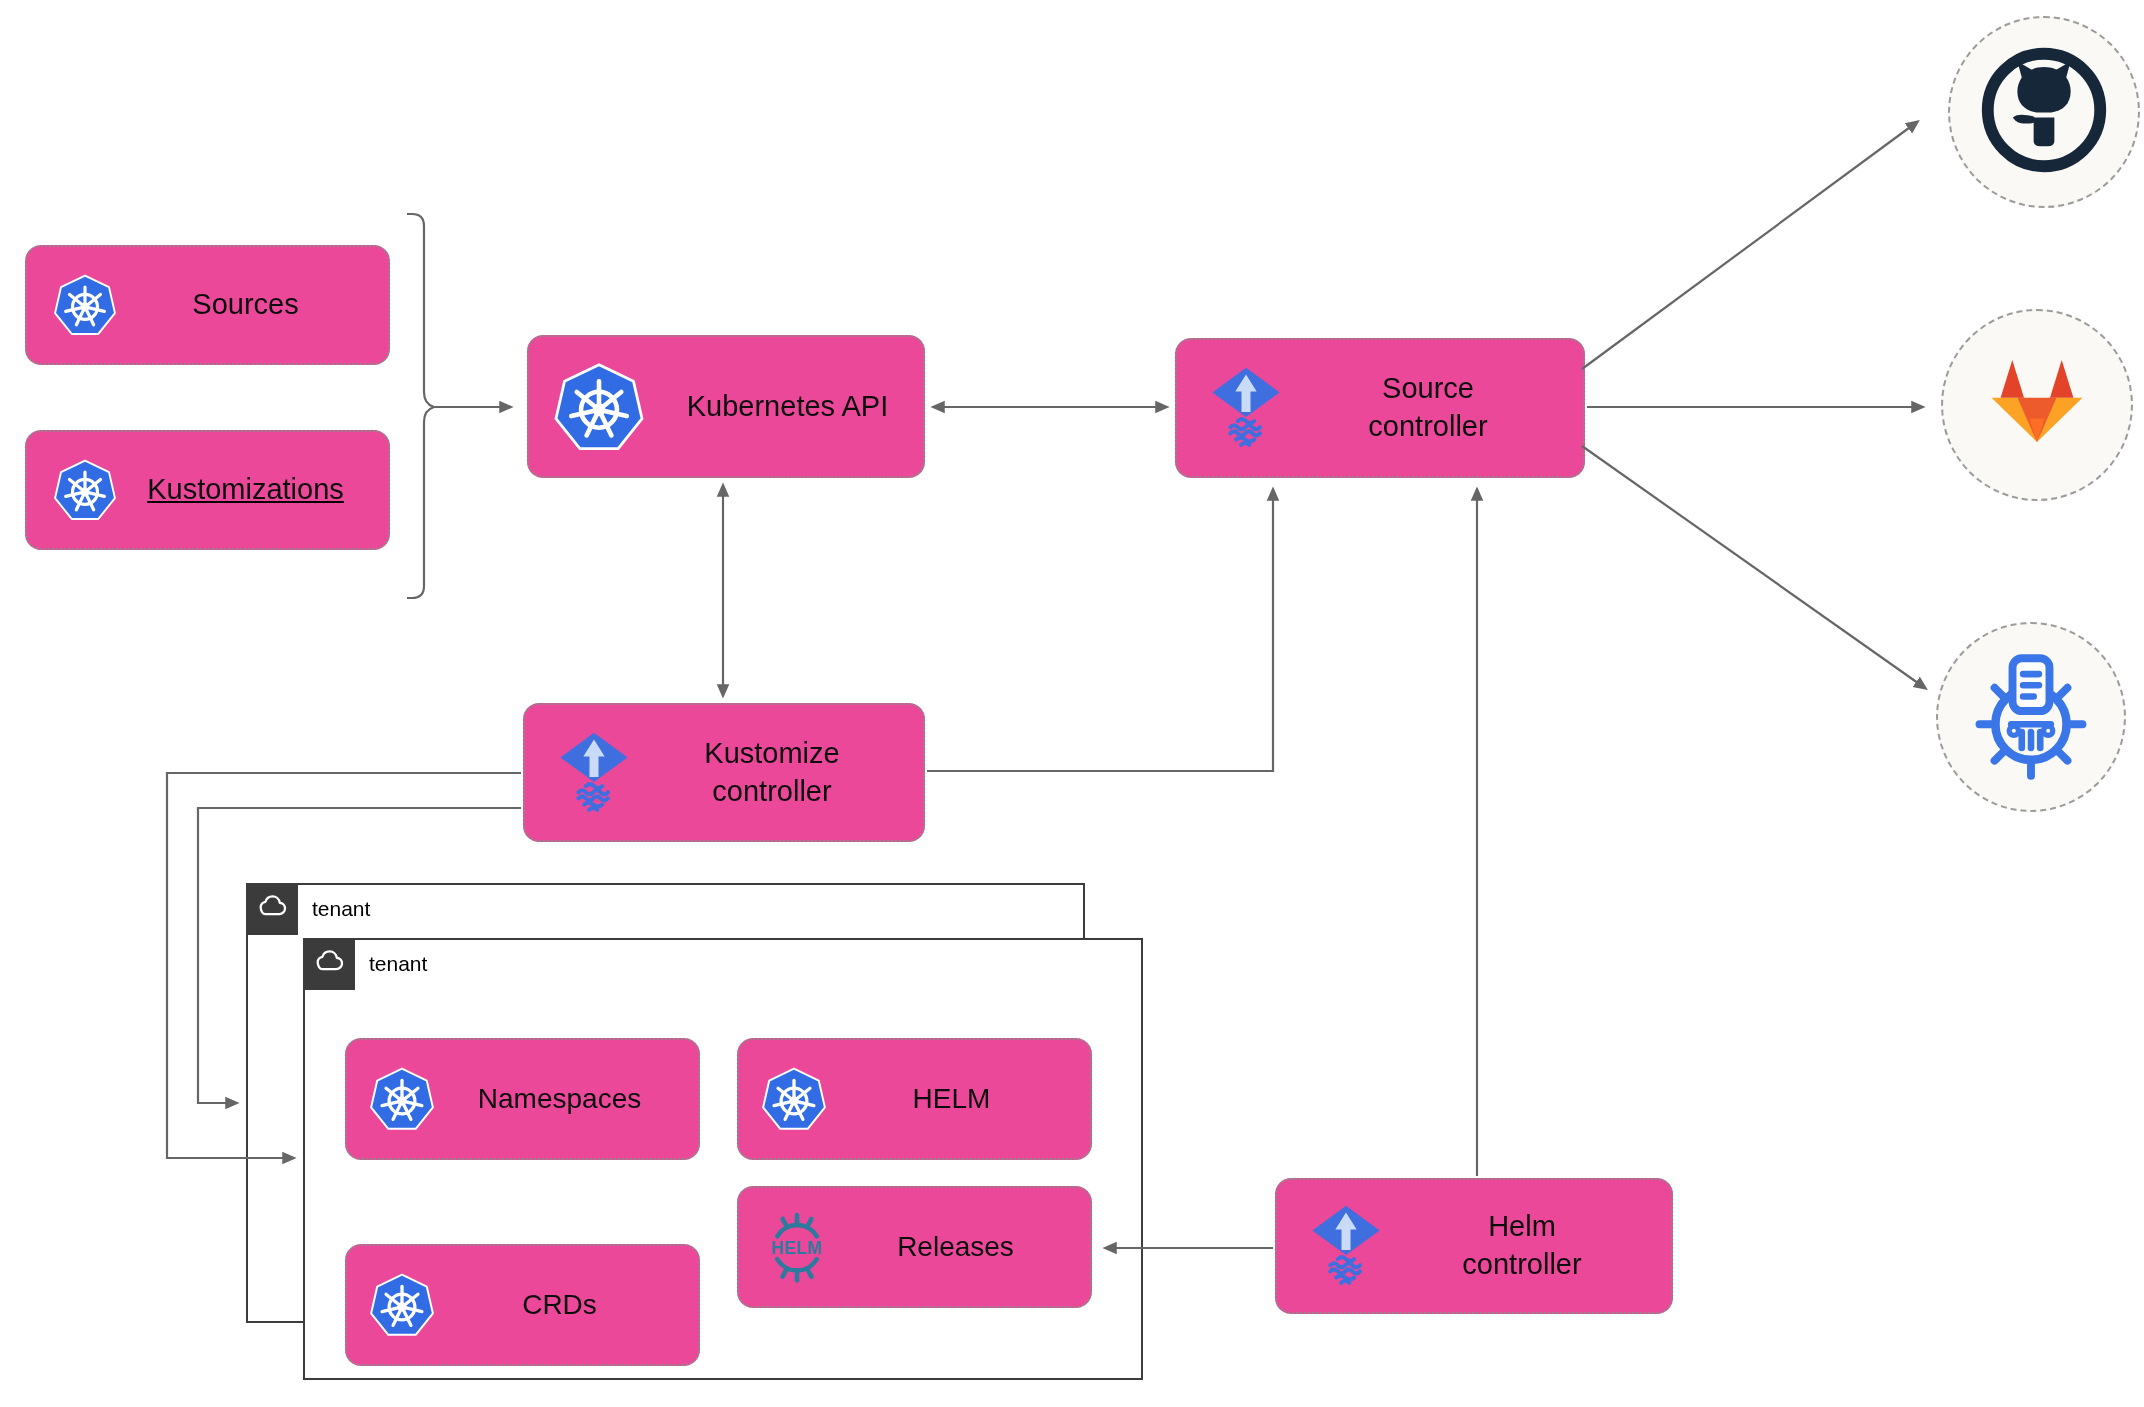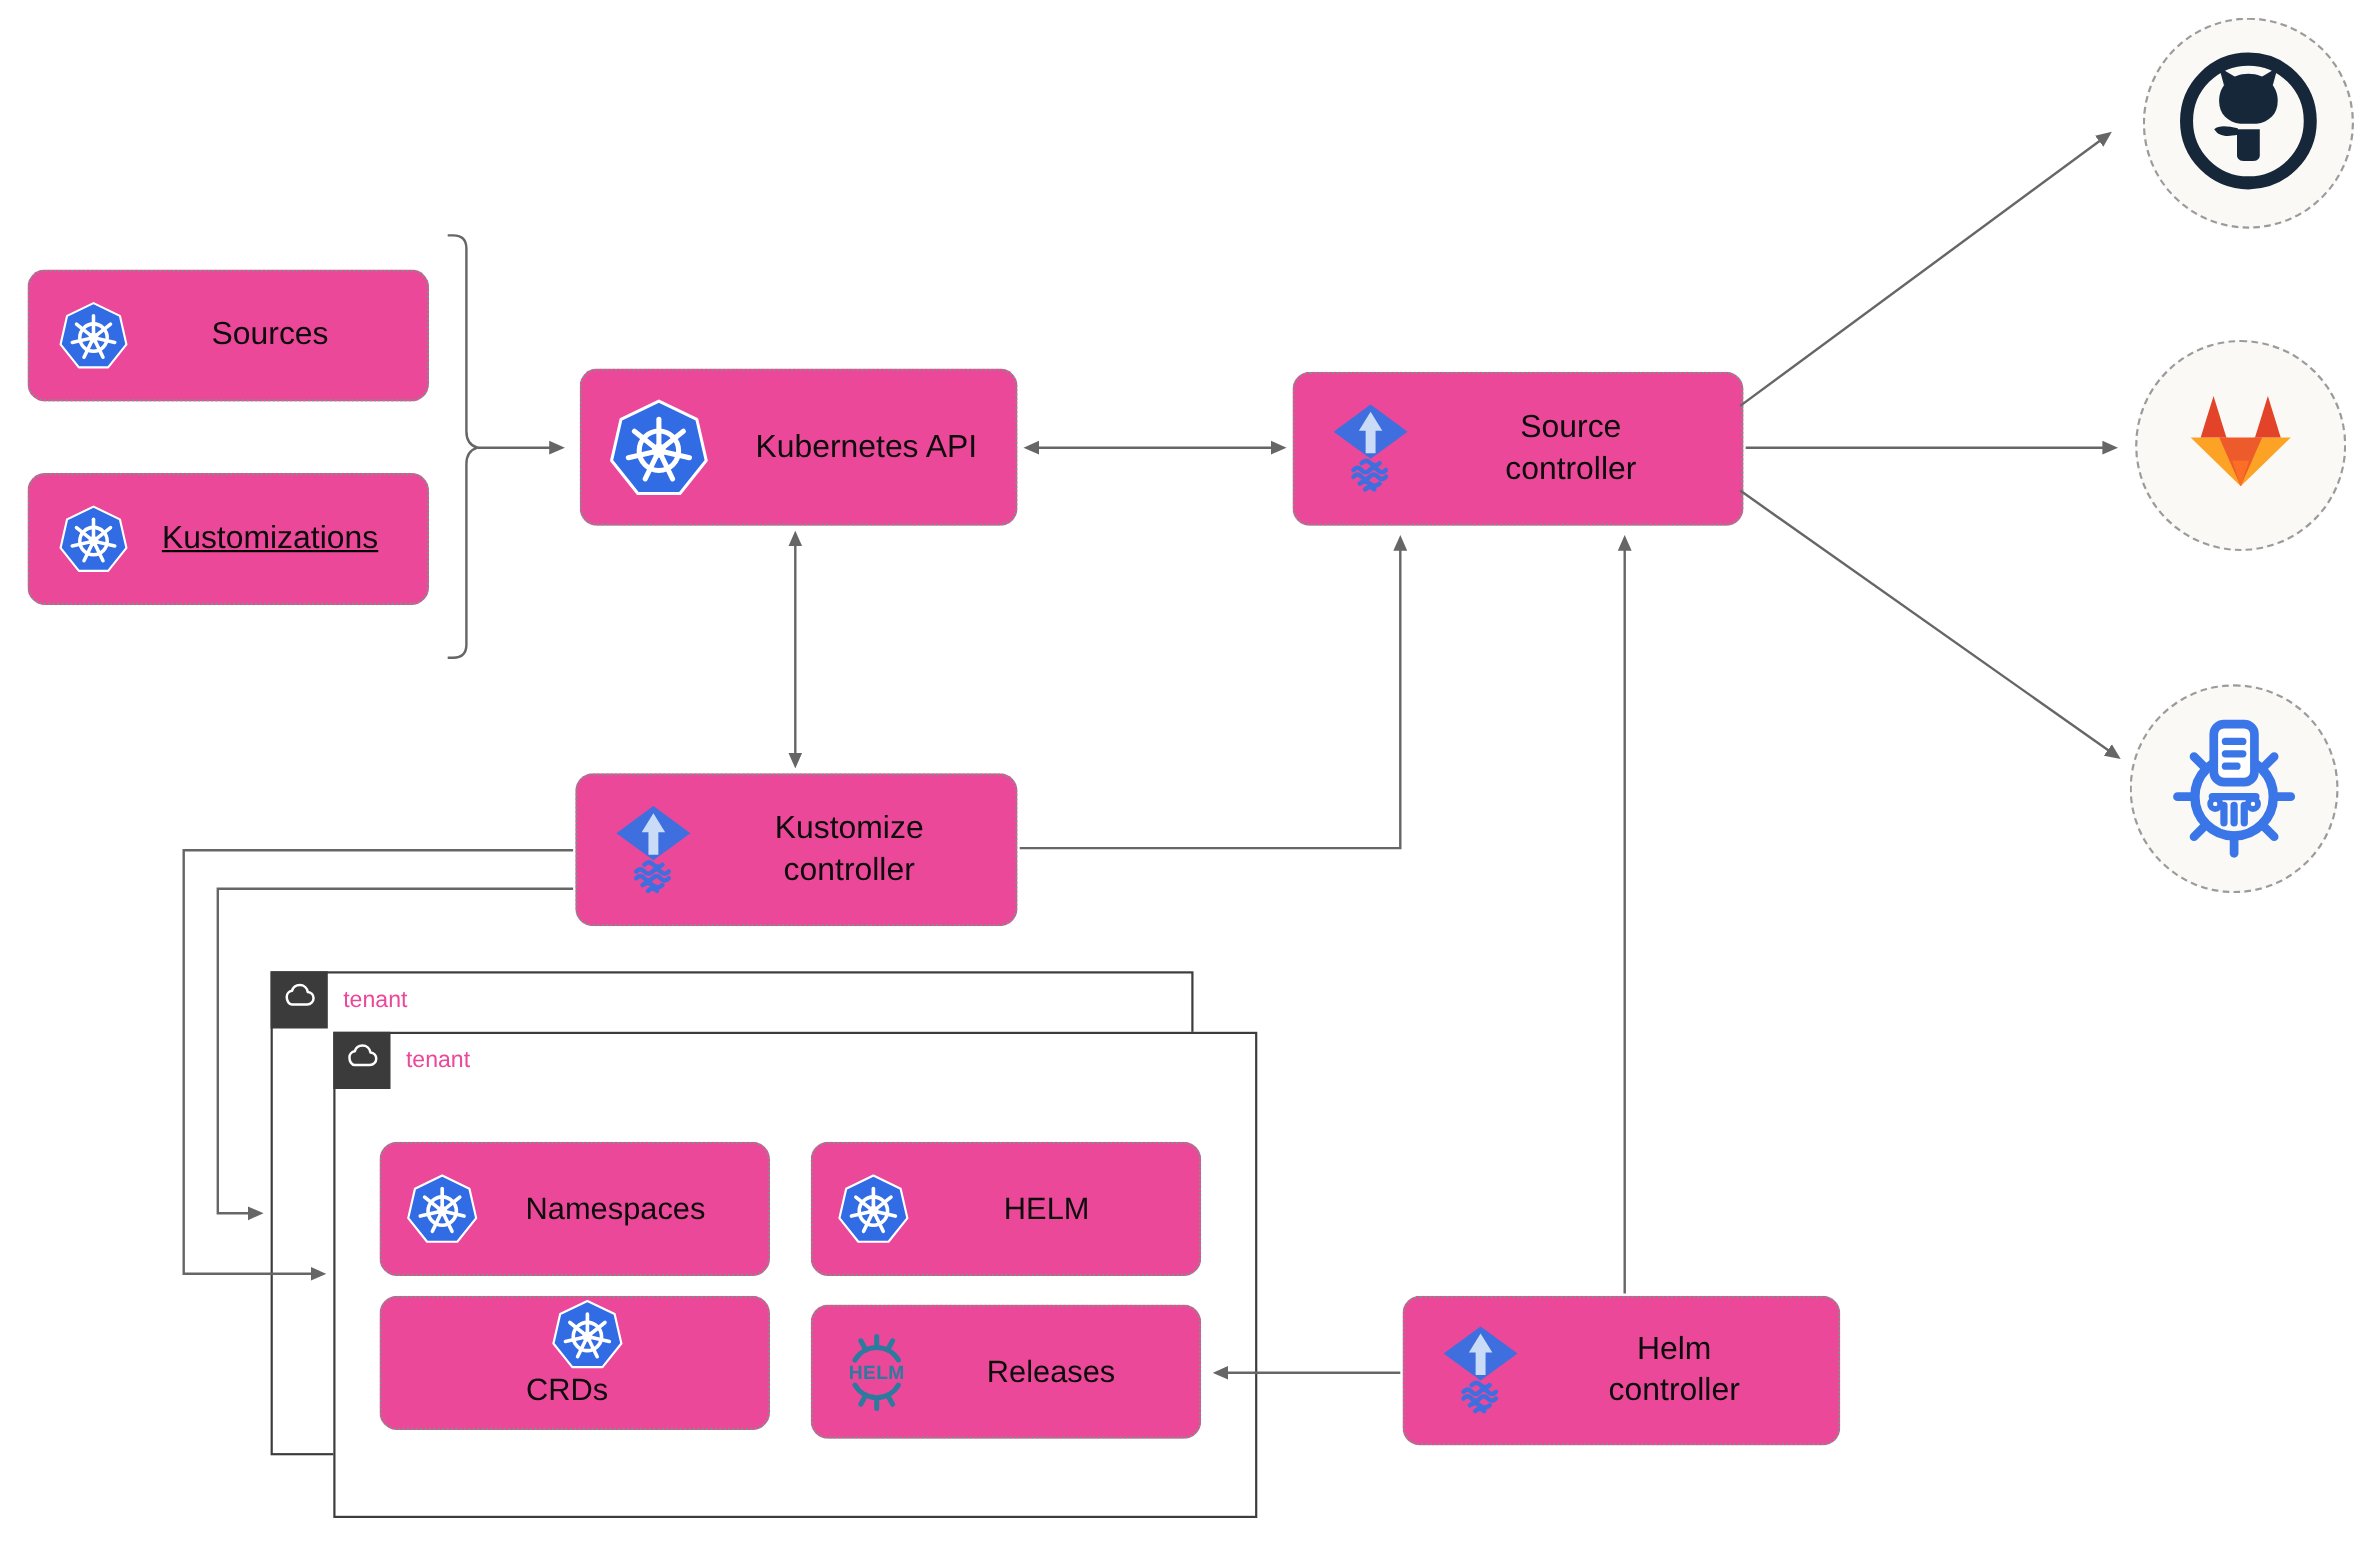--- a/index.html
+++ b/index.html
@@ -16,21 +16,21 @@
 
   
   .endpoint{position:absolute;border:2.5px dashed #9b9b9b;border-radius:50%;background:#faf9f5;
             display:flex;align-items:center;justify-content:center;box-sizing:border-box;z-index:10;}
 
   
   .tenant{position:absolute;background:#ffffff;border:2.5px solid #3c3c3c;box-sizing:border-box;}
   .tenant-header{position:absolute;top:-2.5px;left:-2.5px;width:52px;height:52px;background:#3b3b3b;
                  display:flex;align-items:center;justify-content:center;}
   .tenant-label{position:absolute;top:-2.5px;left:64px;height:52px;display:flex;align-items:center;
-                font-size:21px;color:#ec4899;}
+                font-size:21px;color:#000000;}
 
   .overlay{position:absolute;left:0;top:0;z-index:50;pointer-events:none;}
 </style>
 </head>
 <body>
 
 <div class="canvas">
 
   <div class="tenant" style="left:246px;top:883px;width:839px;height:440px;z-index:5;">
     <div class="tenant-header">
@@ -201,21 +201,21 @@
             <line x1="50" y1="53" x2="19.8" y2="59.9"></line>
           <line x1="50" y1="53" x2="25.8" y2="33.7"></line>
         </g>
         <circle cx="50" cy="53" r="19.5" fill="none" stroke="#FFFFFF" stroke-width="5"></circle>
         <circle cx="50" cy="53" r="7" fill="#FFFFFF"></circle>
       </svg>
     </span>
     <span class="label small">HELM</span>
   </div>
 
-  <div class="node" style="left:345px;top:1178px;width:355px;height:122px;flex-direction:column;">
+  <div class="node" style="left:345px;top:1244px;width:355px;height:122px;">
     <span class="icon" style="margin-left:22px;">
       <svg viewBox="0 0 100 100" width="66" height="66">
         <polygon points="50,4 87.5,22.1 96.8,62.7 70.8,95.2 29.2,95.2 3.2,62.7 12.5,22.1" fill="#326CE5" stroke="#FFFFFF" stroke-width="3" stroke-linejoin="round"></polygon>
         <g stroke="#FFFFFF" stroke-width="5" stroke-linecap="round">
           <line x1="50" y1="53" x2="50" y2="22"></line>
             <line x1="50" y1="53" x2="74.2" y2="33.7"></line>
           <line x1="50" y1="53" x2="80.2" y2="59.9"></line>
             <line x1="50" y1="53" x2="63.5" y2="80.9"></line>
           <line x1="50" y1="53" x2="36.5" y2="80.9"></line>
             <line x1="50" y1="53" x2="19.8" y2="59.9"></line>

